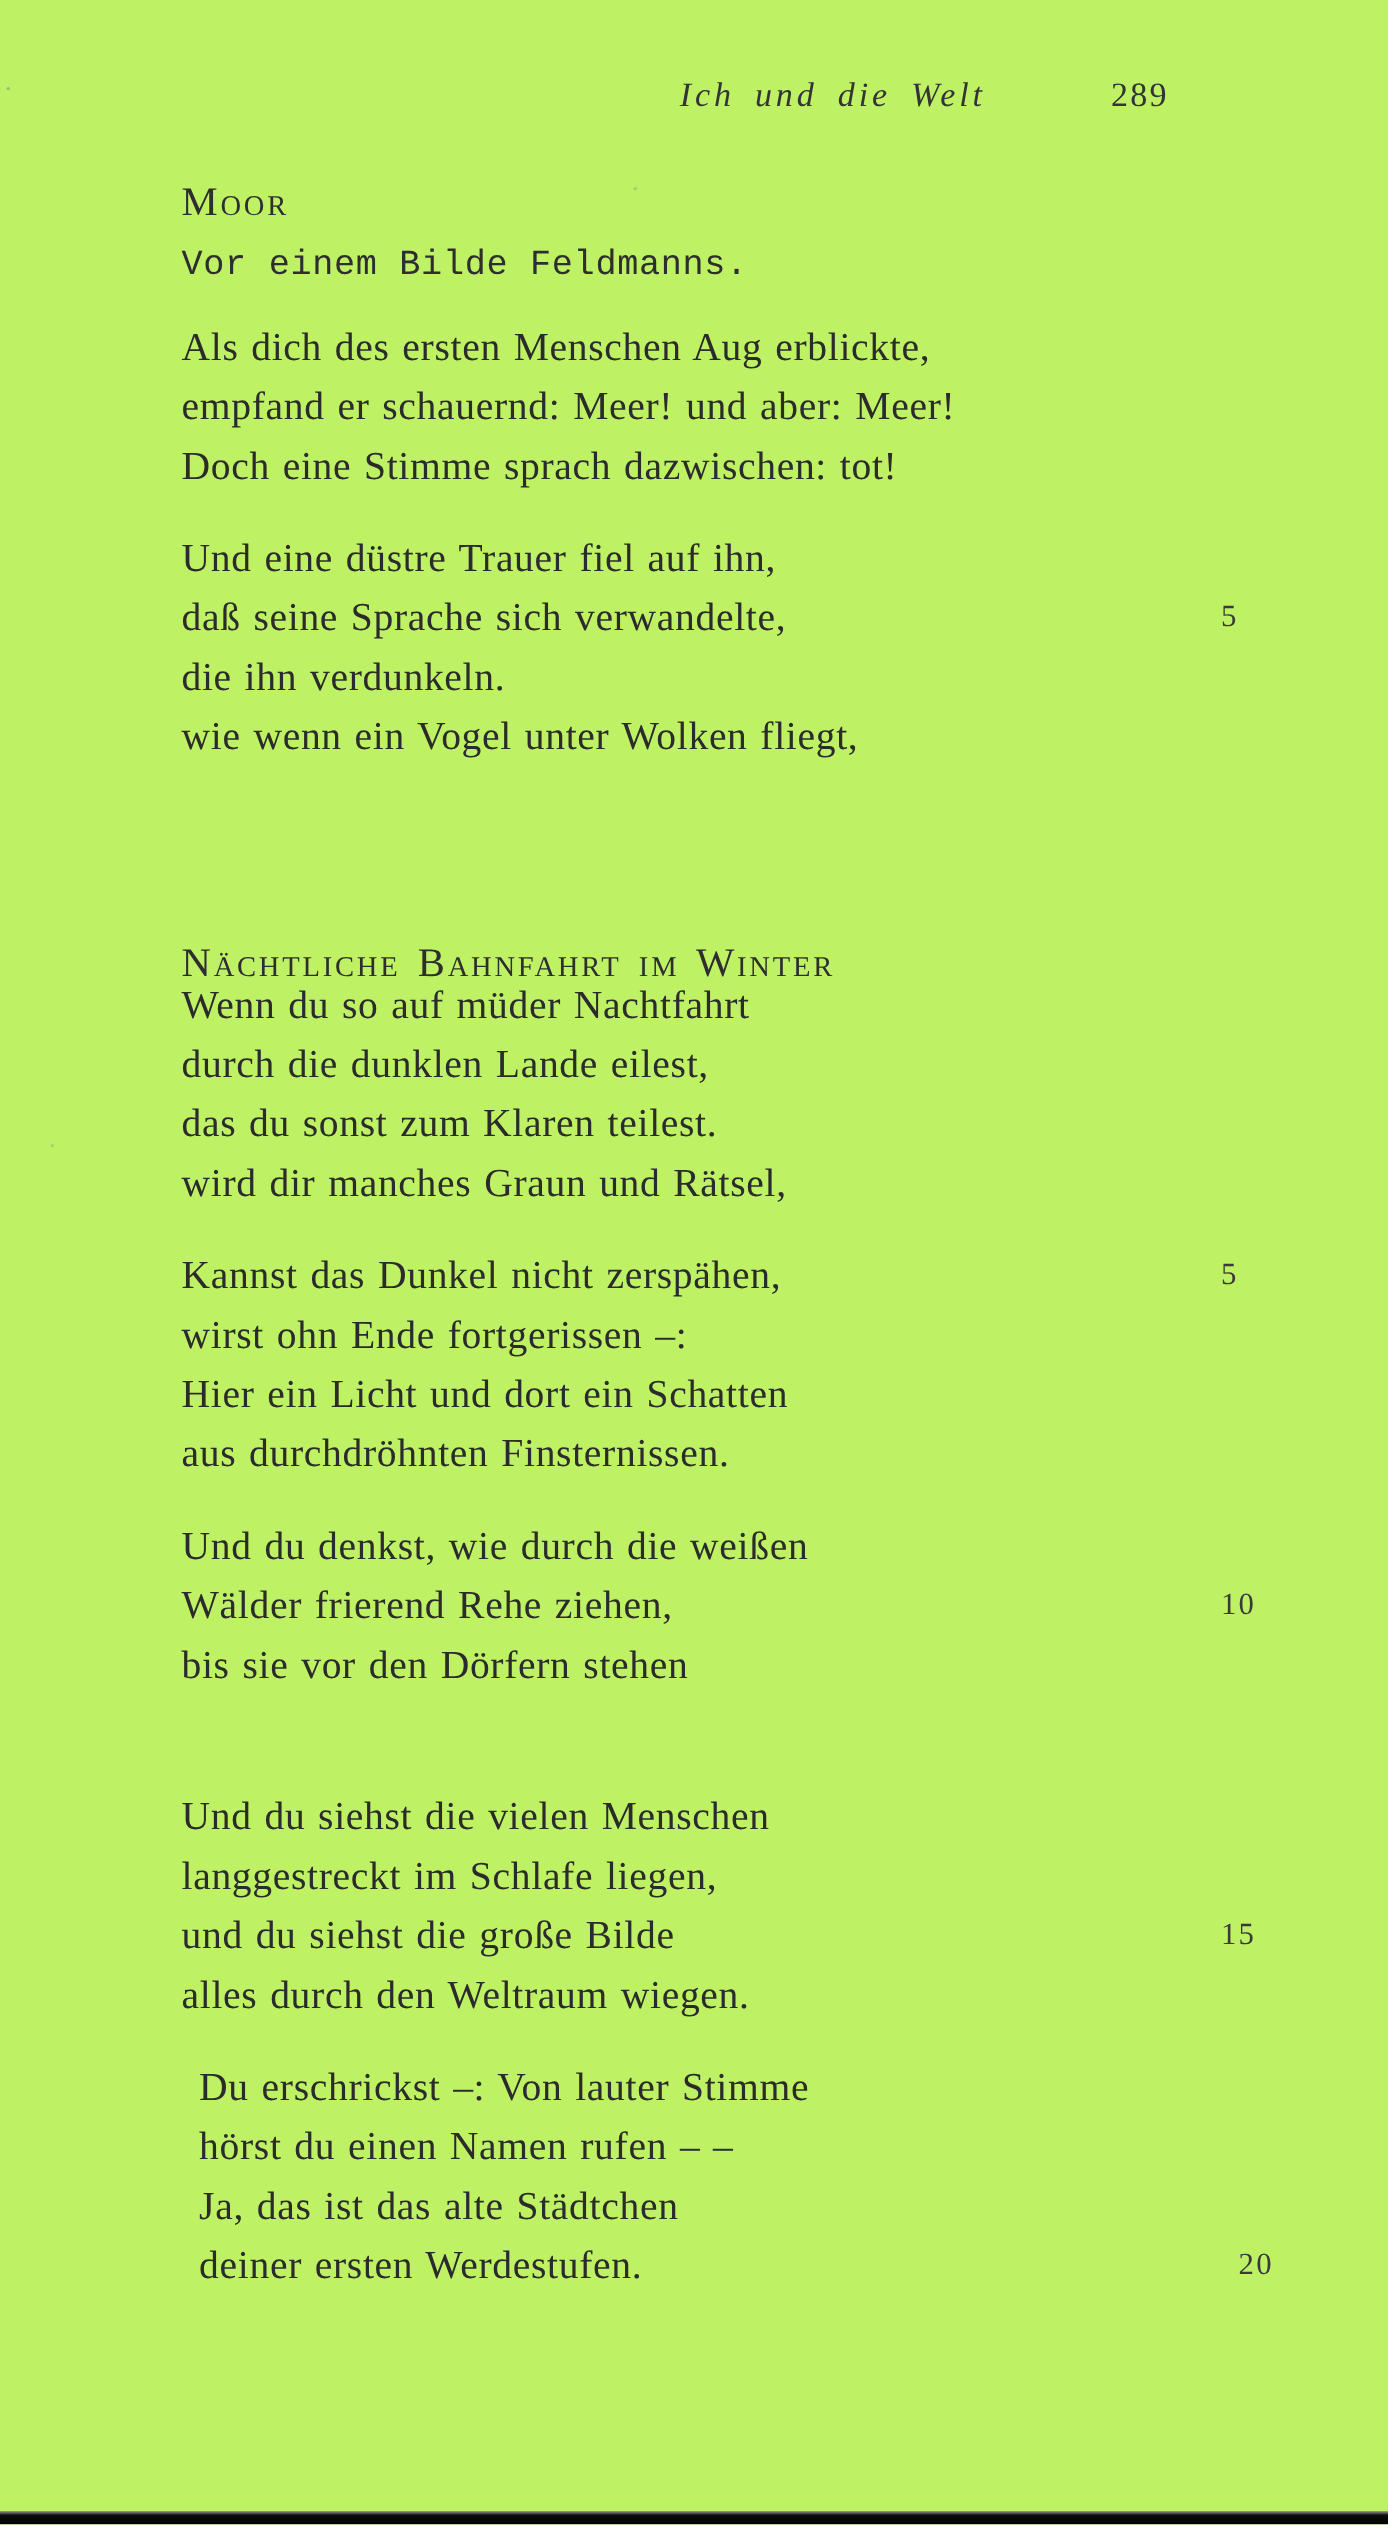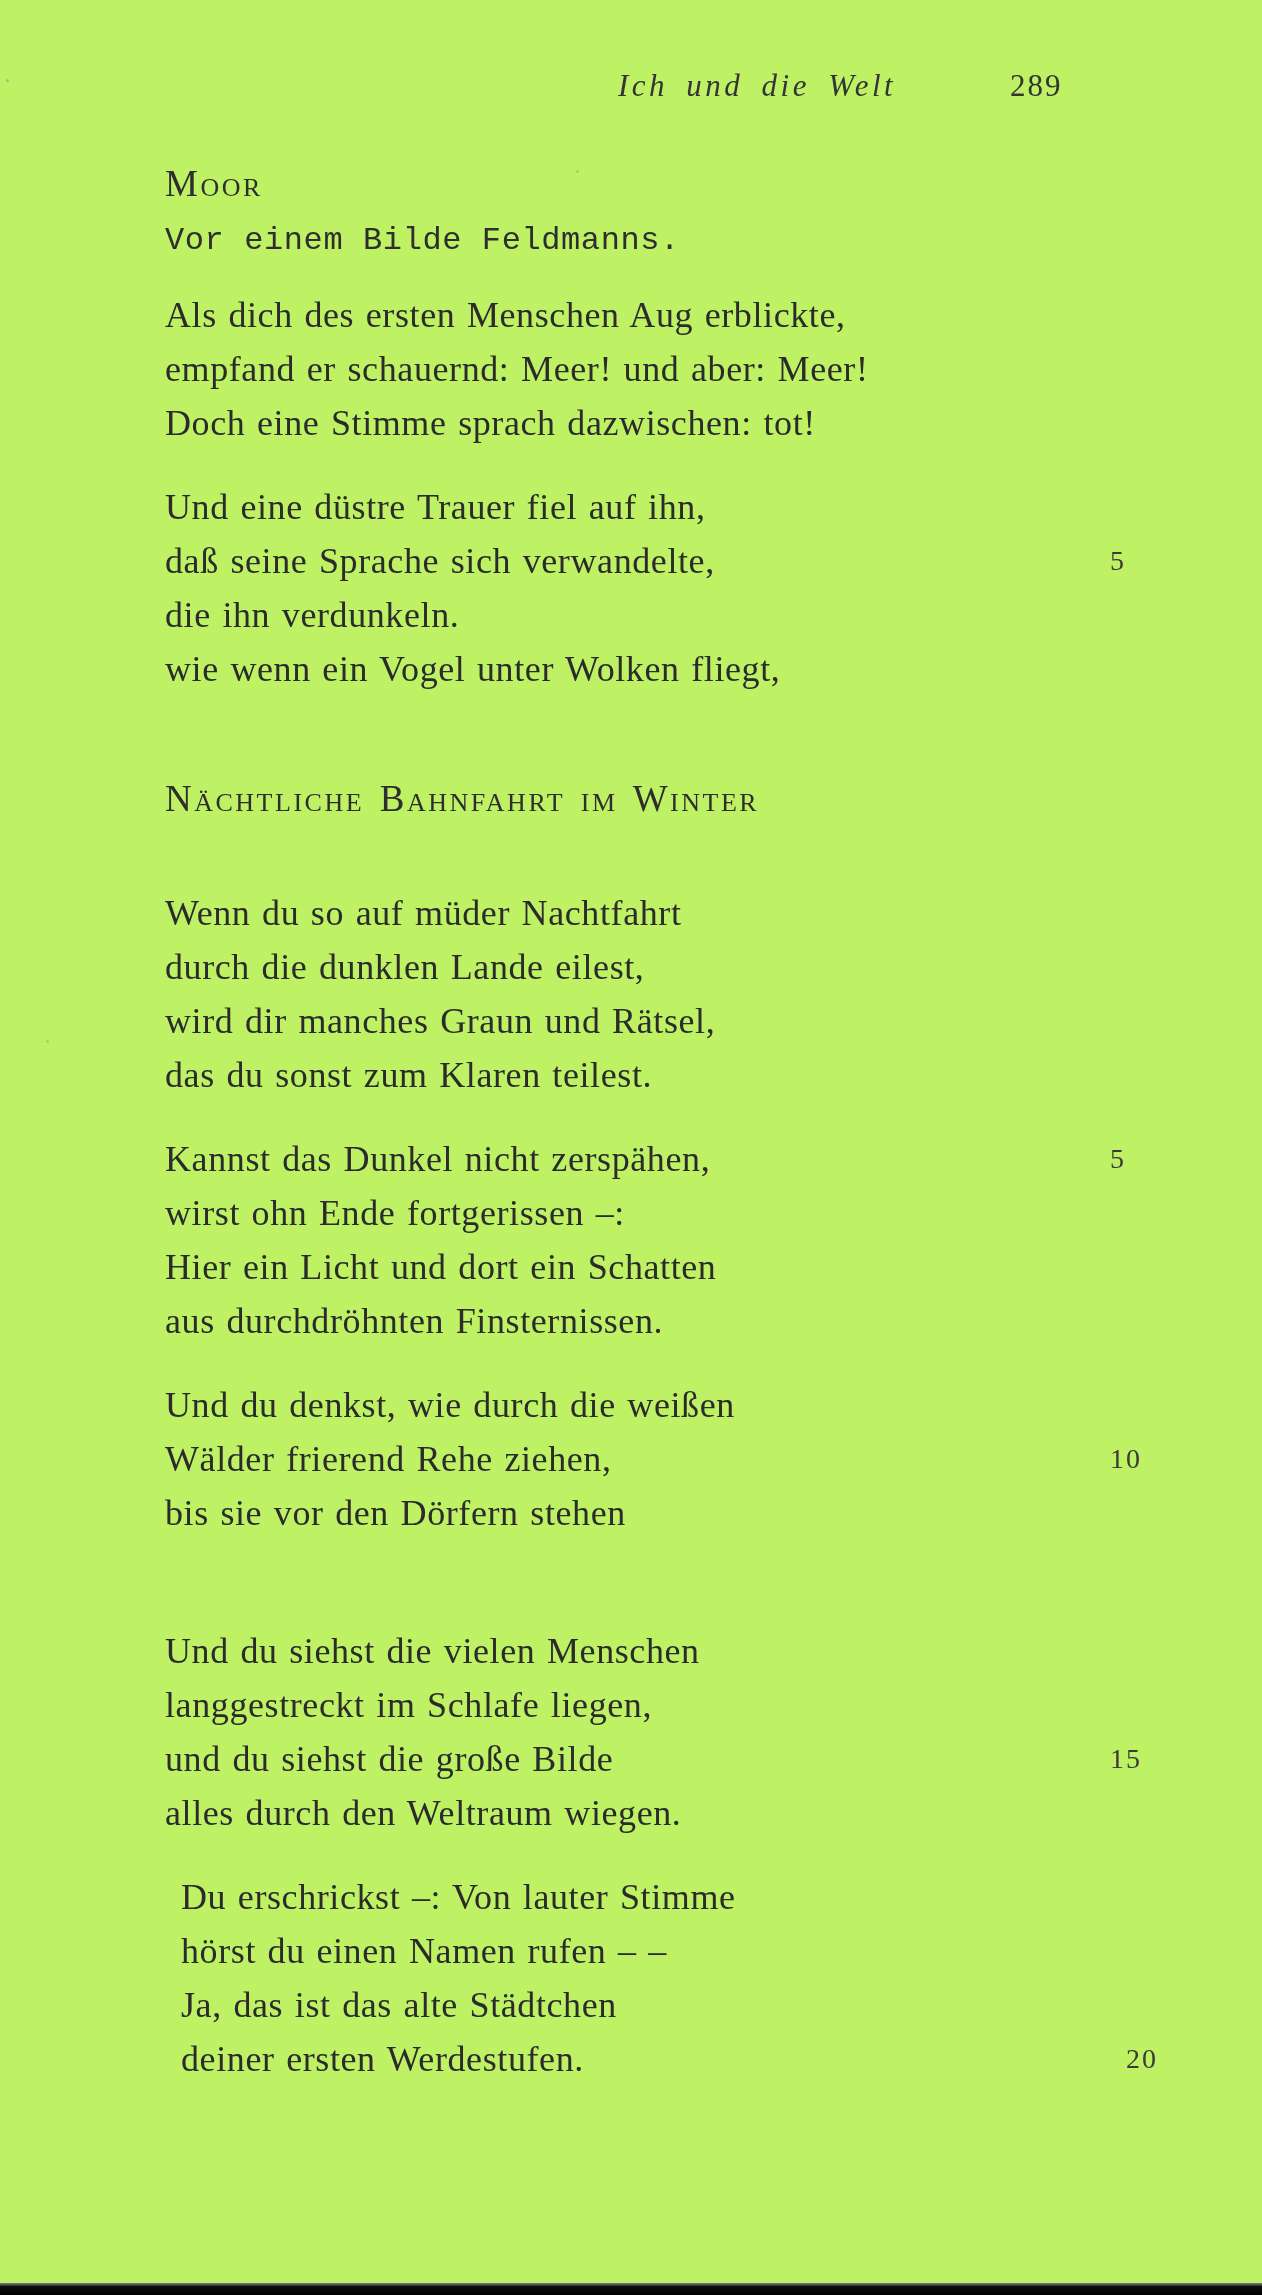--- a/index.html
+++ b/index.html
@@ -114,26 +114,26 @@
         <div class="verse-line"><span class="verse-text">Als dich des ersten Menschen Aug erblickte,</span></div>
         <div class="verse-line"><span class="verse-text">empfand er schauernd: Meer! und aber: Meer!</span></div>
         <div class="verse-line"><span class="verse-text">Doch eine Stimme sprach dazwischen: tot!</span></div>
       </div>
       <div class="stanza" style="top: 480px;">
         <div class="verse-line"><span class="verse-text">Und eine düstre Trauer fiel auf ihn,</span></div>
         <div class="verse-line"><span class="verse-text">daß seine Sprache sich verwandelte,</span><span class="verse-num">5</span></div>
         <div class="verse-line"><span class="verse-text">die ihn verdunkeln.</span></div>
         <div class="verse-line"><span class="verse-text">wie wenn ein Vogel unter Wolken fliegt,</span></div>
       </div>
-      <h2 class="poem-title" style="top: 777px;">Nächtliche Bahnfahrt im Winter</h2>
+      <h2 class="poem-title" style="top: 854px;">Nächtliche Bahnfahrt im Winter</h2>
       <div class="stanza" style="top: 886px;">
         <div class="verse-line"><span class="verse-text">Wenn du so auf müder Nachtfahrt</span></div>
         <div class="verse-line"><span class="verse-text">durch die dunklen Lande eilest,</span></div>
+        <div class="verse-line"><span class="verse-text">das du sonst zum Klaren teilest.</span></div>
         <div class="verse-line"><span class="verse-text">wird dir manches Graun und Rätsel,</span></div>
-        <div class="verse-line"><span class="verse-text">das du sonst zum Klaren teilest.</span></div>
       </div>
       <div class="stanza" style="top: 1132px;">
         <div class="verse-line"><span class="verse-text">Kannst das Dunkel nicht zerspähen,</span><span class="verse-num">5</span></div>
         <div class="verse-line"><span class="verse-text">wirst ohn Ende fortgerissen –:</span></div>
         <div class="verse-line"><span class="verse-text">Hier ein Licht und dort ein Schatten</span></div>
         <div class="verse-line"><span class="verse-text">aus durchdröhnten Finsternissen.</span></div>
       </div>
       <div class="stanza" style="top: 1378px;">
         <div class="verse-line"><span class="verse-text">Und du denkst, wie durch die weißen</span></div>
         <div class="verse-line"><span class="verse-text">Wälder frierend Rehe ziehen,</span><span class="verse-num">10</span></div>

